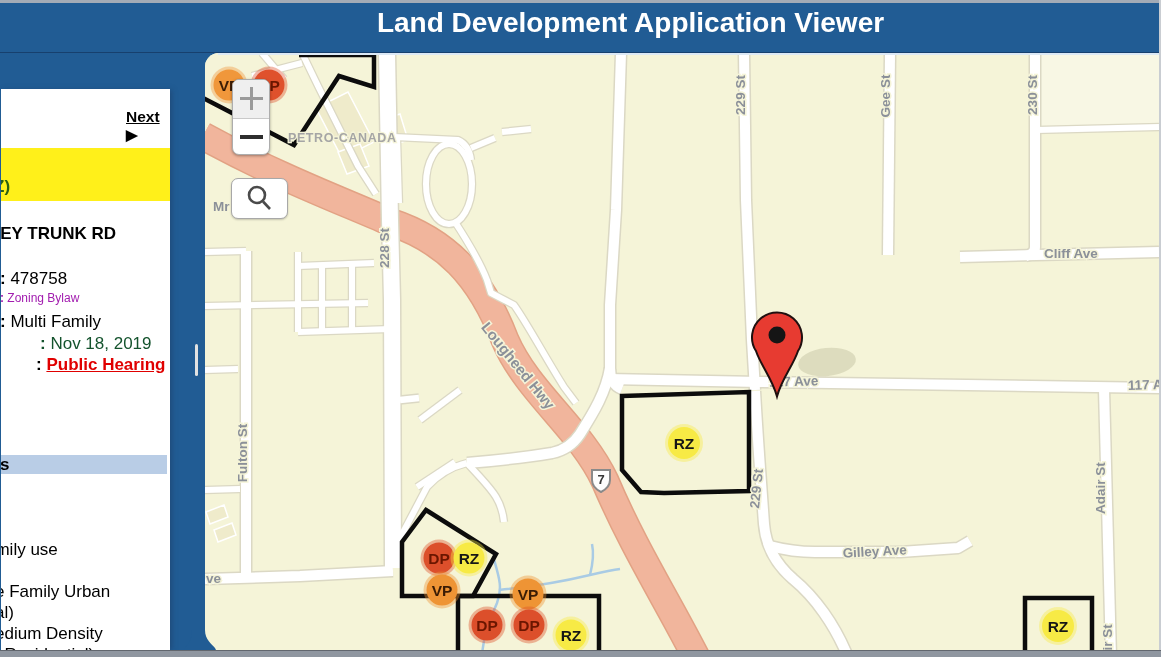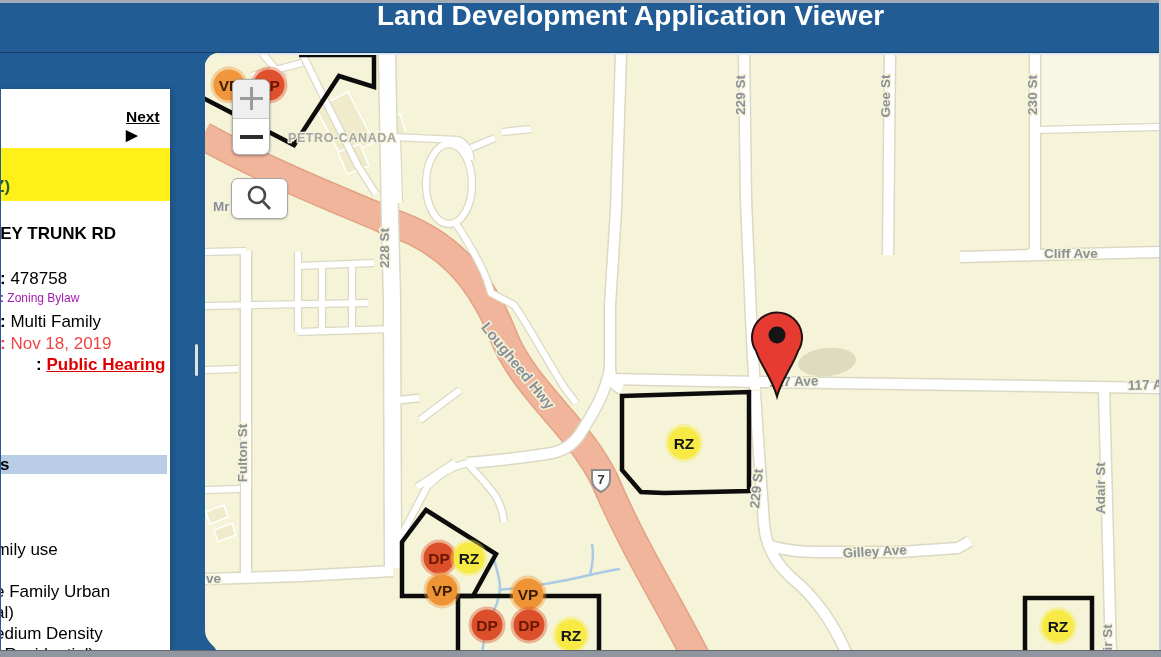--- a/index.html
+++ b/index.html
@@ -6,21 +6,21 @@
   body{width:1161px;height:657px;overflow:hidden;font-family:"Liberation Sans",sans-serif;}
   .page{position:relative;width:1161px;height:657px;background:#215C94;overflow:hidden;}
   .abs{position:absolute;}
 </style>
 </head>
 <body>
 <div class="page">
 
 <div class="abs" style="left:0;top:0;width:1161px;height:3px;background:#A3ABB6;"></div>
 
-<div class="abs" style="left:100px;top:0;width:1061px;text-align:center;color:#FFFFFF;font-size:28px;font-weight:bold;">Land Development Application Viewer</div>
+<div class="abs" style="left:100px;top:7px;width:1061px;text-align:center;color:#FFFFFF;font-size:28px;font-weight:bold;">Land Development Application Viewer</div>
 
 <div class="abs" style="left:205px;top:53px;width:954px;height:597px;background:#F5F4D8;border-radius:14px 0 0 0;overflow:hidden;">
 <svg width="954" height="597" viewBox="205 53 954 597">
 
   <rect x="205" y="53" width="954" height="597" fill="#F5F4D8"></rect>
   <rect x="1040" y="53" width="119" height="73" fill="#F8F7E4"></rect>
   <g id="buildings" fill="#EFEBCB" stroke="#FFFFFF" stroke-width="1.5">
 
     <polygon points="316,108 348,92 374,142 342,158"></polygon>
 
@@ -277,21 +277,21 @@
 
   <div class="abs" style="left:0;top:59px;width:176px;height:53px;background:#FFF01A;"></div>
 
   <div class="abs" style="left:-6px;top:88px;font-size:17px;font-weight:bold;color:#2E6011;">Z)</div>
 
   <div class="abs" style="left:-12px;top:134.5px;font-size:17px;font-weight:bold;color:#000;">NEY TRUNK RD</div>
 
   <div class="abs" style="left:0;top:180px;font-size:17px;color:#000000;"><b>:</b> 478758</div>
   <div class="abs" style="left:0;top:201.5px;font-size:12px;color:#a21caf;"><b>:</b> Zoning Bylaw</div>
   <div class="abs" style="left:0;top:223px;font-size:17px;color:#000;"><b>:</b> Multi Family</div>
-  <div class="abs" style="left:0;top:244.5px;font-size:17px;color:#ef4444;"><b>:</b> Nov 18, 2019</div>
+  <div class="abs" style="left:0;top:244.5px;font-size:17px;color:#14532d;padding-left:40px;"><b>:</b> Nov 18, 2019</div>
   <div class="abs" style="left:0;top:266px;font-size:17px;color:#000;padding-left:36px;"><b>:</b> <b style="color:#E00000;text-decoration:underline;">Public Hearing</b></div>
 
 
   <div class="abs" style="left:0;top:366px;width:167px;height:19px;background:#B9CDE6;"></div>
   <div class="abs" style="left:0;top:366px;font-size:17px;font-weight:bold;color:#000;">s</div>
 
   <div class="abs" style="left:-14px;top:451px;font-size:17px;color:#000;">amily use</div>
 
   <div class="abs" style="left:-5px;top:492px;font-size:17px;color:#000;line-height:21px;">e Family Urban<br>al)<br>edium Density<br>t Residential)</div>
 

